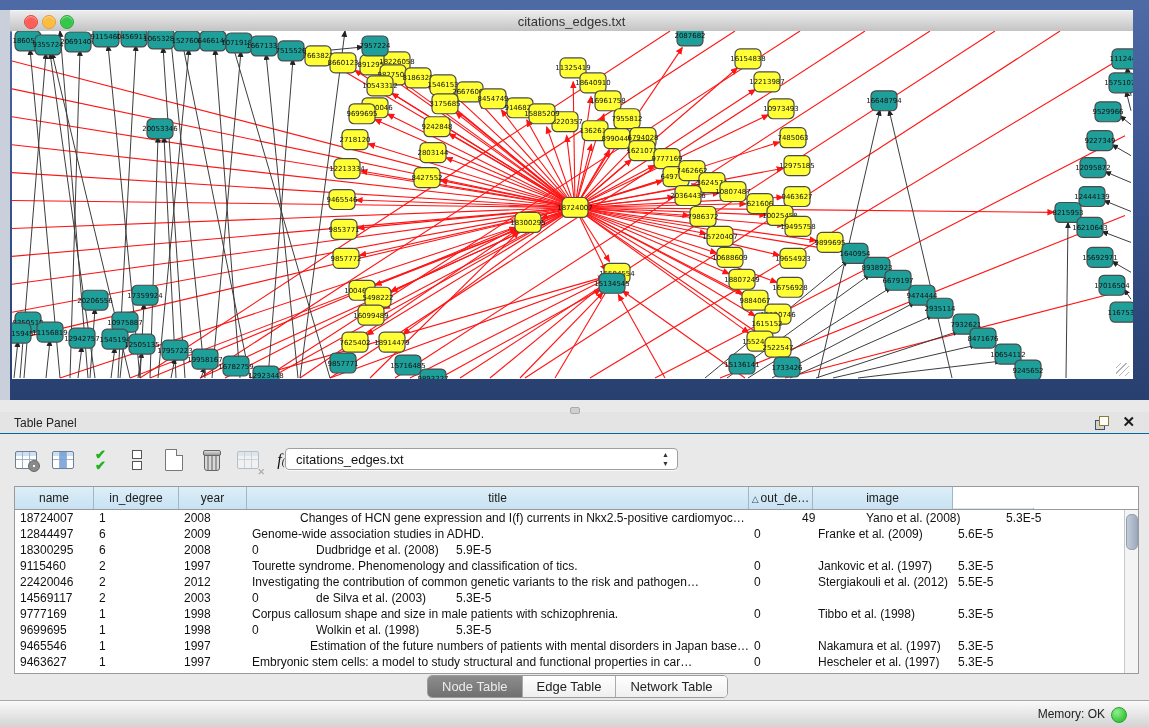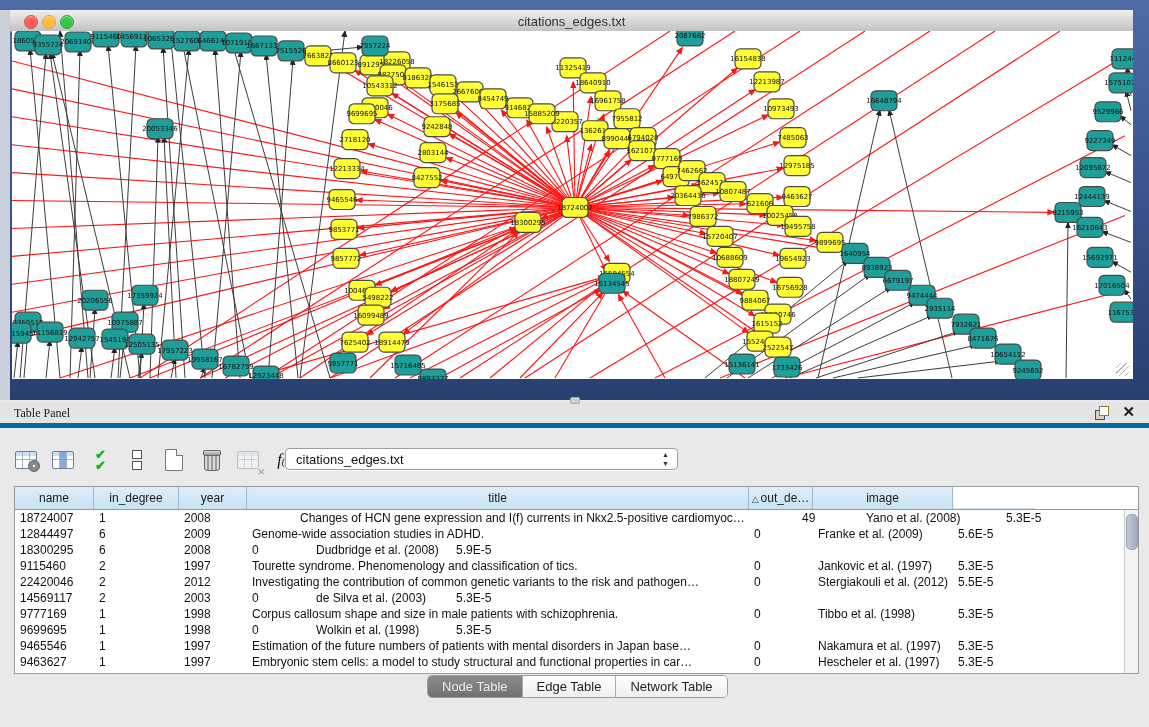--- a/index.html
+++ b/index.html
@@ -18,22 +18,22 @@
   #tl-min{left:32px;background:#fdbc40;border:1px solid #d9a137;}
   #tl-zoom{left:50px;background:#34c749;border:1px solid #2aa63c;}
   #win-title{position:absolute;left:0;right:0;top:3px;text-align:center;font-size:13px;color:#333;}
   #canvas{position:absolute;left:12px;top:31px;width:1121px;height:348px;background:#ffffff;}
   #canvas svg{display:block;width:100%;height:100%;}
   #resize-grip{position:absolute;right:4px;bottom:3px;width:13px;height:13px;
     background:repeating-linear-gradient(135deg,transparent 0 3px,#b5b5b5 3px 4px);}
 
   
   #table-panel{position:absolute;left:0;top:400px;width:1149px;height:327px;background:#e9e9e9;}
-  #panel-header{position:absolute;left:0;top:2px;width:100%;height:21px;background:#e4e4e4;
-    border-bottom:5px solid #0369a1;font-family:Liberation Serif, serif;}
+  #panel-header{position:absolute;left:0;top:12px;width:100%;height:21px;background:#e4e4e4;
+    border-bottom:1px solid #0369a1;}
   #panel-title{position:absolute;left:14px;top:4px;font-size:12px;color:#222;}
   #float-icon{position:absolute;right:40px;top:4px;width:14px;height:14px;cursor:default;}
   #float-icon .sq1{position:absolute;left:0;bottom:0;width:8px;height:8px;border:1.5px solid #3a4d86;background:#d8d2b8;}
   #float-icon .sq2{position:absolute;right:0;top:0;width:8px;height:8px;border:1.5px solid #8a7d3a;background:#fff;}
   #panel-close{position:absolute;right:14px;top:1px;font-size:15px;font-weight:bold;color:#1a1a1a;cursor:default;}
   #grabber{position:absolute;left:570px;top:-5px;width:8px;height:5px;background:#cfcfcf;border:1px solid #aaa;border-radius:2px;}
 
   #toolbar{position:absolute;left:14px;top:42px;height:36px;display:flex;align-items:center;gap:13px;}
   .tb-icon{width:24px;height:24px;display:flex;align-items:center;justify-content:center;}
   .grid-ic{width:20px;height:16px;border:1px solid #6b7f96;background:
@@ -893,21 +893,21 @@
             <div class="td" style="width: 85px;">1</div>
             <div class="td" style="width: 68px;">1998</div>
             <div class="td" style="width: 64px;">0</div>
             <div class="td" style="width: 140px;">Wolkin et al. (1998)</div>
             <div class="td" style="width: 81px;">5.3E-5</div>
           </div>
           <div class="tr">
             <div class="td" style="width: 79px;">9465546</div>
             <div class="td" style="width: 85px;">1</div>
             <div class="td" style="width: 68px;">1997</div>
-            <div class="td" style="width: 502px;">Estimation of the future numbers of patients with mental disorders in Japan base…</div>
+            <div class="td" style="width: 502px; text-align: right;">Estimation of the future numbers of patients with mental disorders in Japan base…</div>
             <div class="td" style="width: 64px;">0</div>
             <div class="td" style="width: 140px;">Nakamura et al. (1997)</div>
             <div class="td" style="width: 81px;">5.3E-5</div>
           </div>
           <div class="tr">
             <div class="td" style="width: 79px;">9463627</div>
             <div class="td" style="width: 85px;">1</div>
             <div class="td" style="width: 68px;">1997</div>
             <div class="td" style="width: 502px;">Embryonic stem cells: a model to study structural and functional properties in car…</div>
             <div class="td" style="width: 64px;">0</div>
@@ -920,13 +920,17 @@
       </div>
     </div>
 
     <div id="tabs">
         <div class="tab sel">Node Table</div>
         <div class="tab">Edge Table</div>
         <div class="tab">Network Table</div>
       </div>
   </div>
 
+  <div id="statusbar">
+    <span id="memory">Memory: OK</span>
+    <span id="mem-dot"></span>
+  </div>
 </div>
 
 </body></html>

